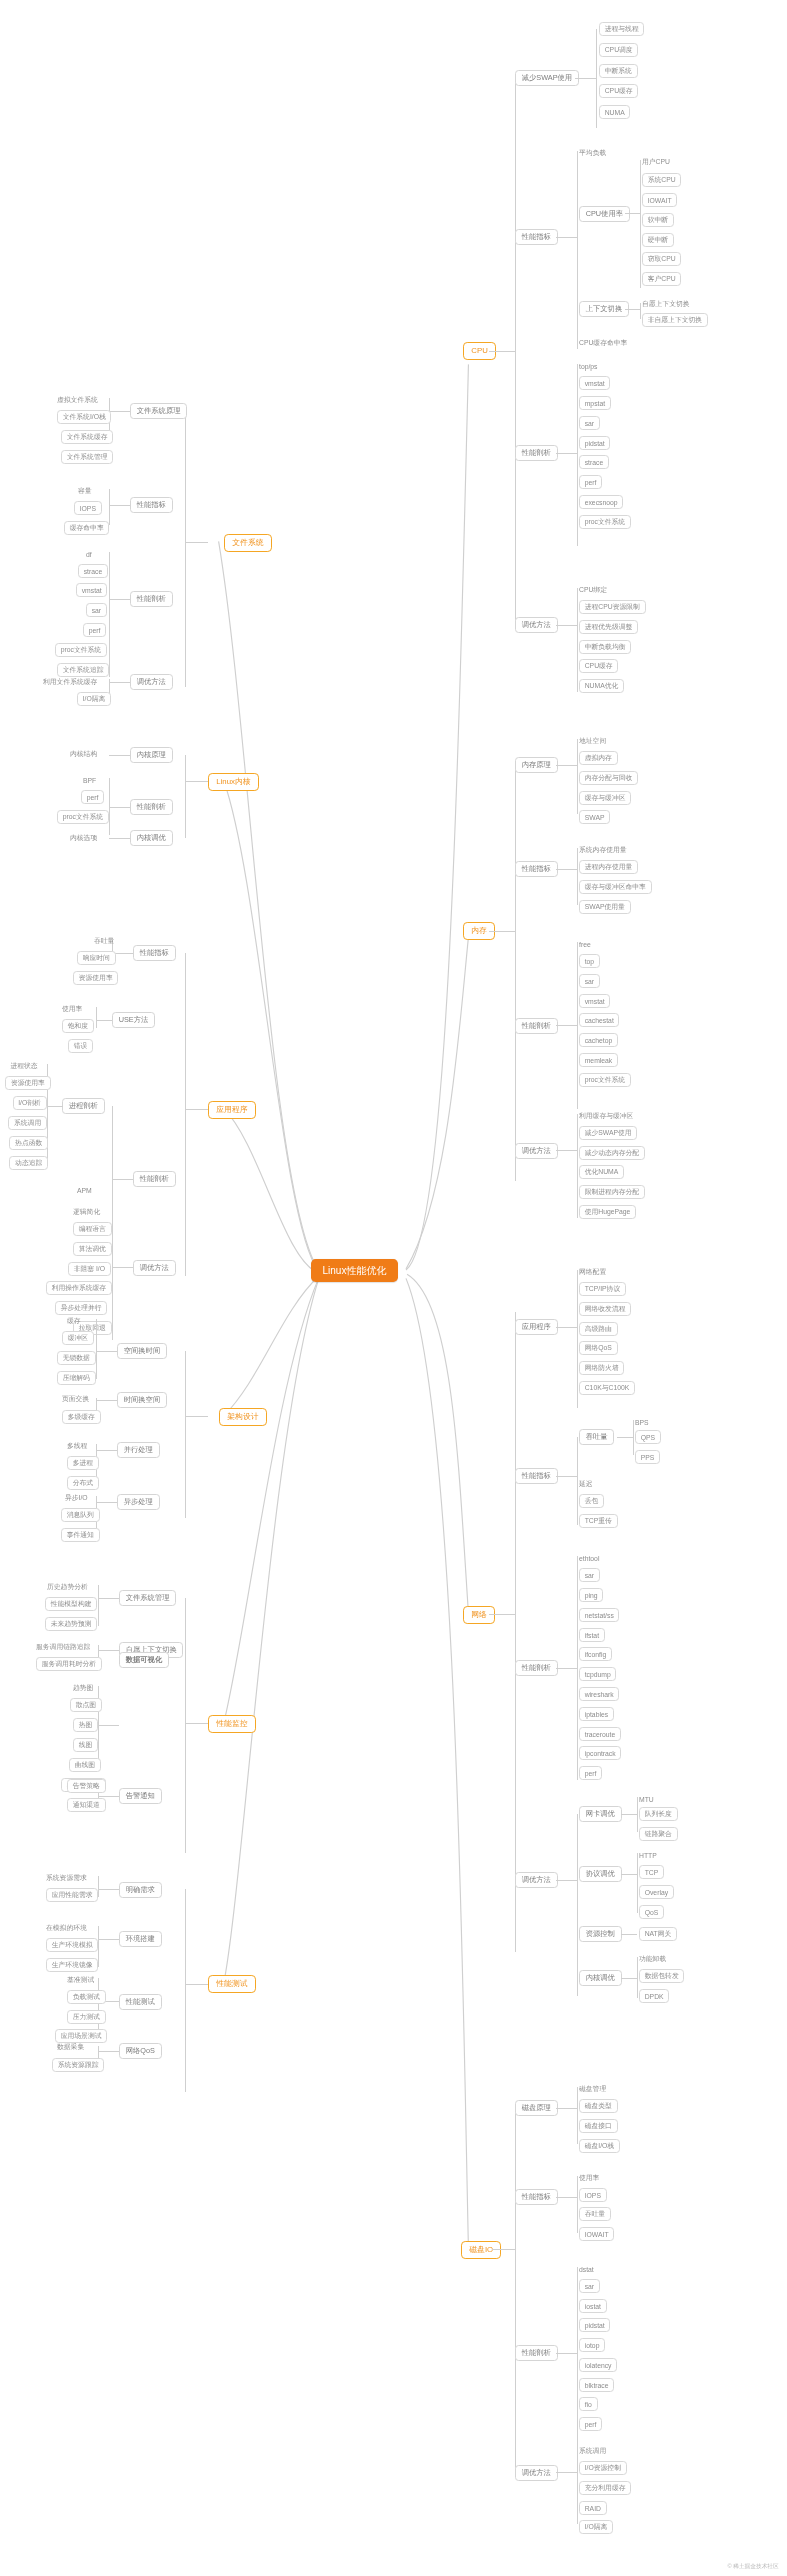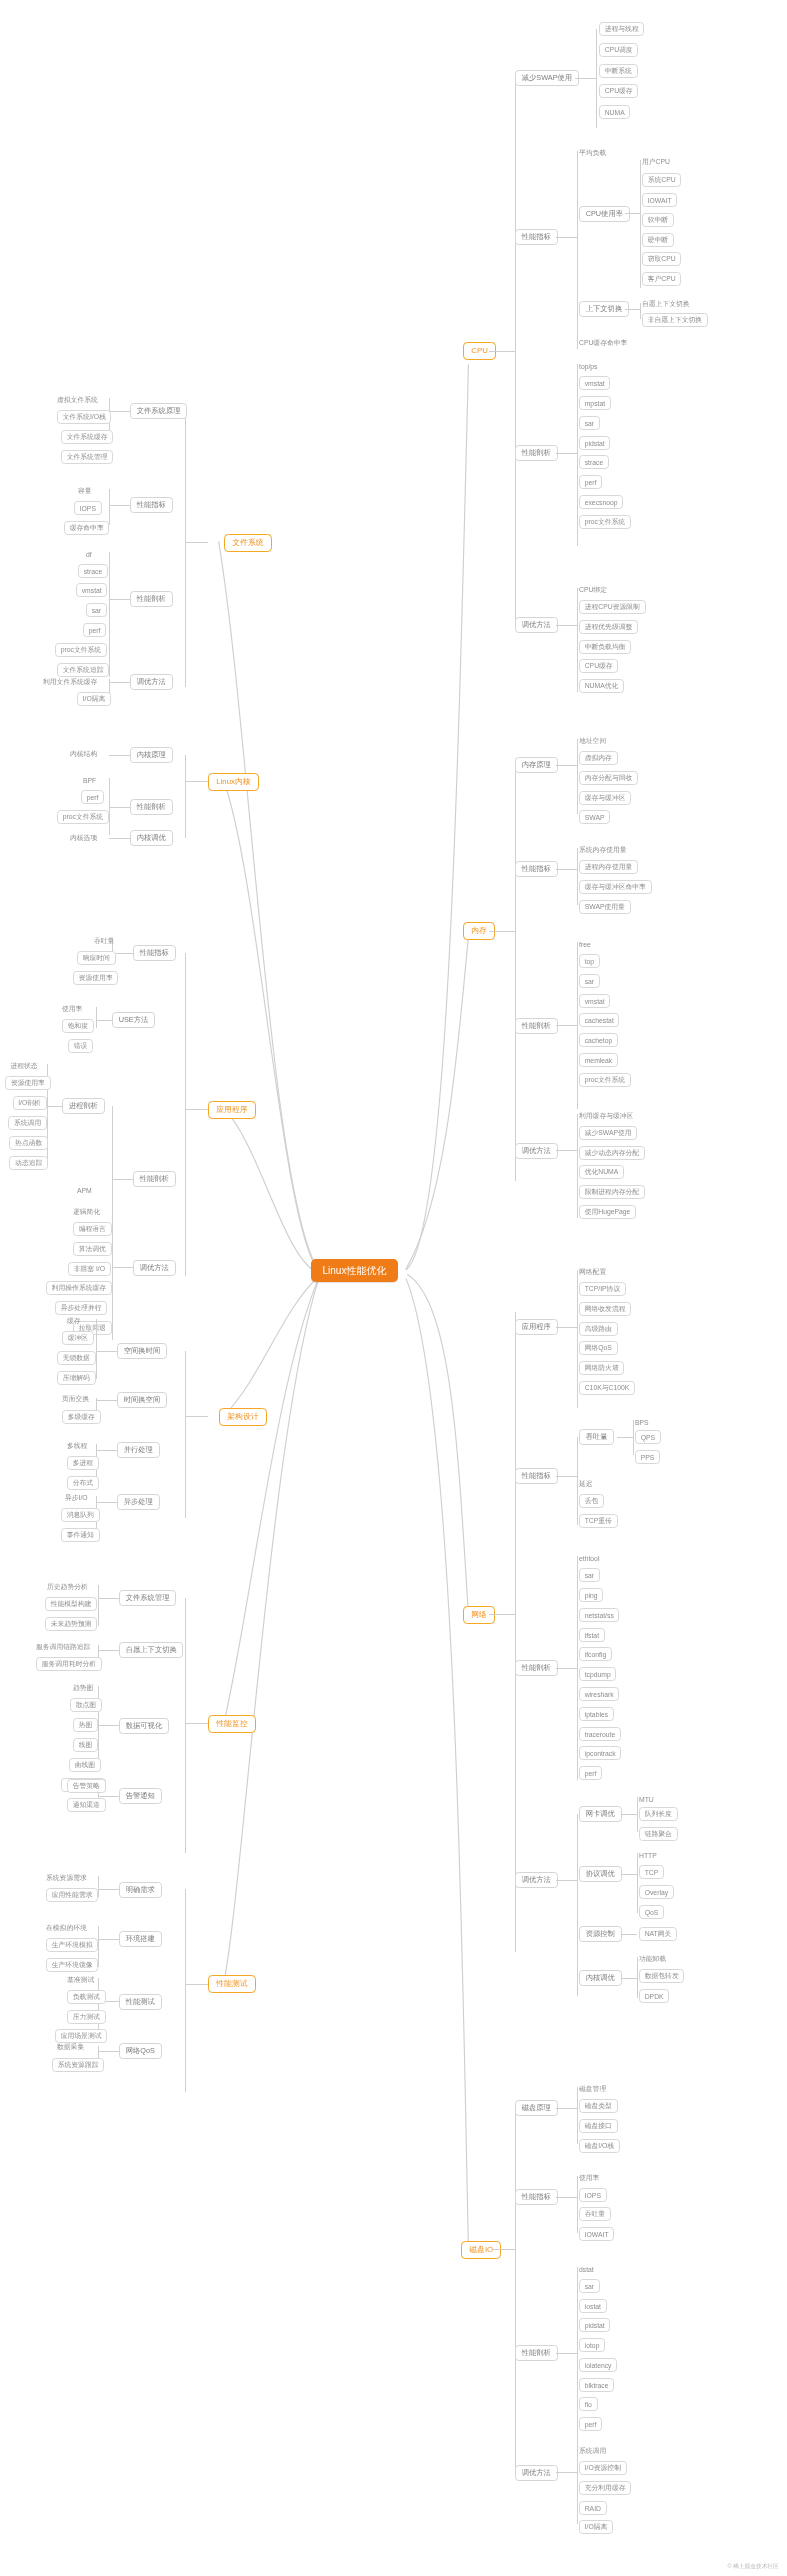--- a/index.html
+++ b/index.html
@@ -409,21 +409,21 @@
   <div class="node plain" style="left:47px;top:1581px;">历史趋势分析</div>
   <div class="node leaf" style="left:45px;top:1597px;">性能模型构建</div>
   <div class="node leaf" style="left:45px;top:1617px;">未来趋势预测</div>
 
   <div class="node branch" style="left:119px;top:1642px;">自愿上下文切换</div>
   <div class="lnk h" style="left:98px;top:1650px;width:21px;"></div>
   <div class="lnk v" style="left:98px;top:1645px;height:21px;"></div>
   <div class="node plain" style="left:36px;top:1641px;">服务调用链路追踪</div>
   <div class="node leaf" style="left:36px;top:1657px;">服务调用耗时分析</div>
 
-  <div class="node branch" style="left:119px;top:1718px;">数据可视化</div>
+  <div class="node branch" style="left:119px;top:1652px;font-weight:bold;">数据可视化</div>
   <div class="lnk h" style="left:98px;top:1725px;width:21px;"></div>
   <div class="lnk v" style="left:98px;top:1686px;height:83px;"></div>
   <div class="node plain" style="left:73px;top:1682px;">趋势图</div>
   <div class="node leaf" style="left:70px;top:1698px;">散点图</div>
   <div class="node leaf" style="left:73px;top:1718px;">热图</div>
   <div class="node leaf" style="left:73px;top:1738px;">线图</div>
   <div class="node leaf" style="left:69px;top:1758px;">曲线图</div>
   <div class="node leaf" style="left:61px;top:1778px;">柱状图选择</div>
 
   <div class="node branch" style="left:119px;top:1788px;">告警通知</div>

